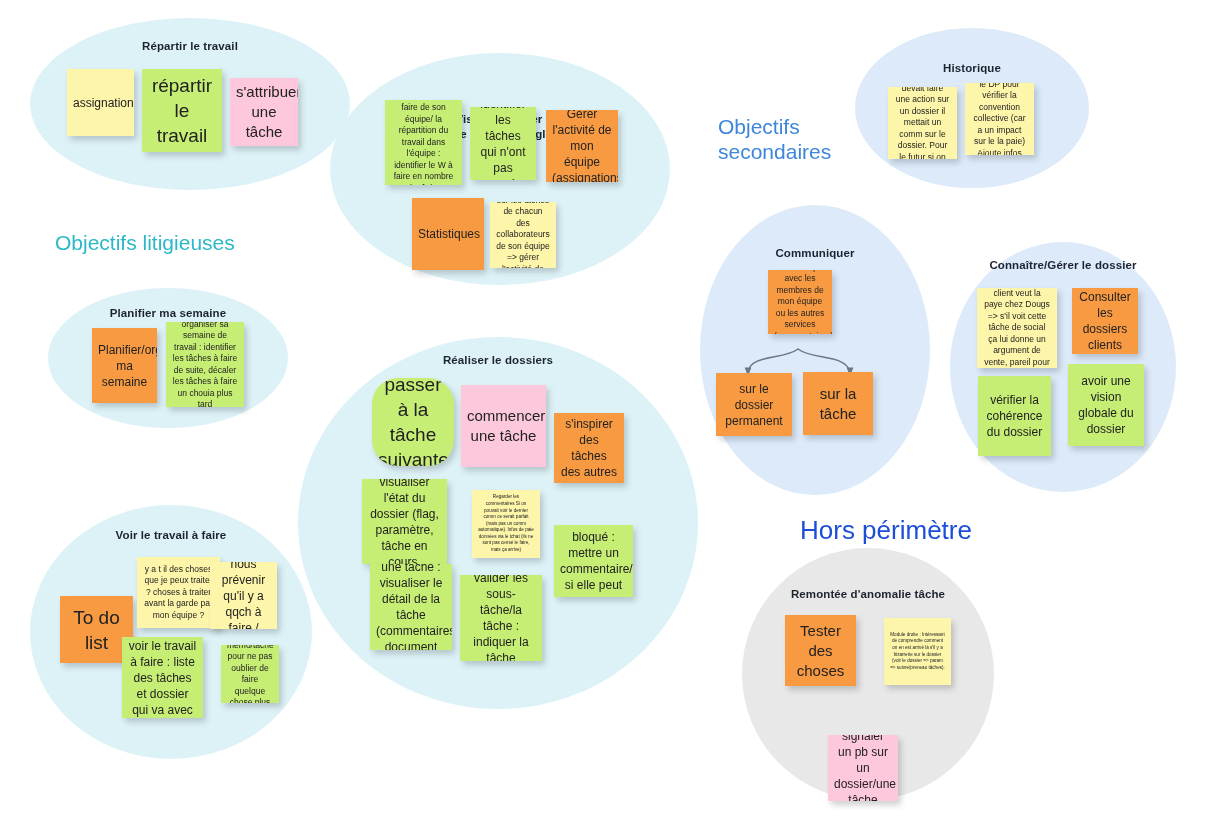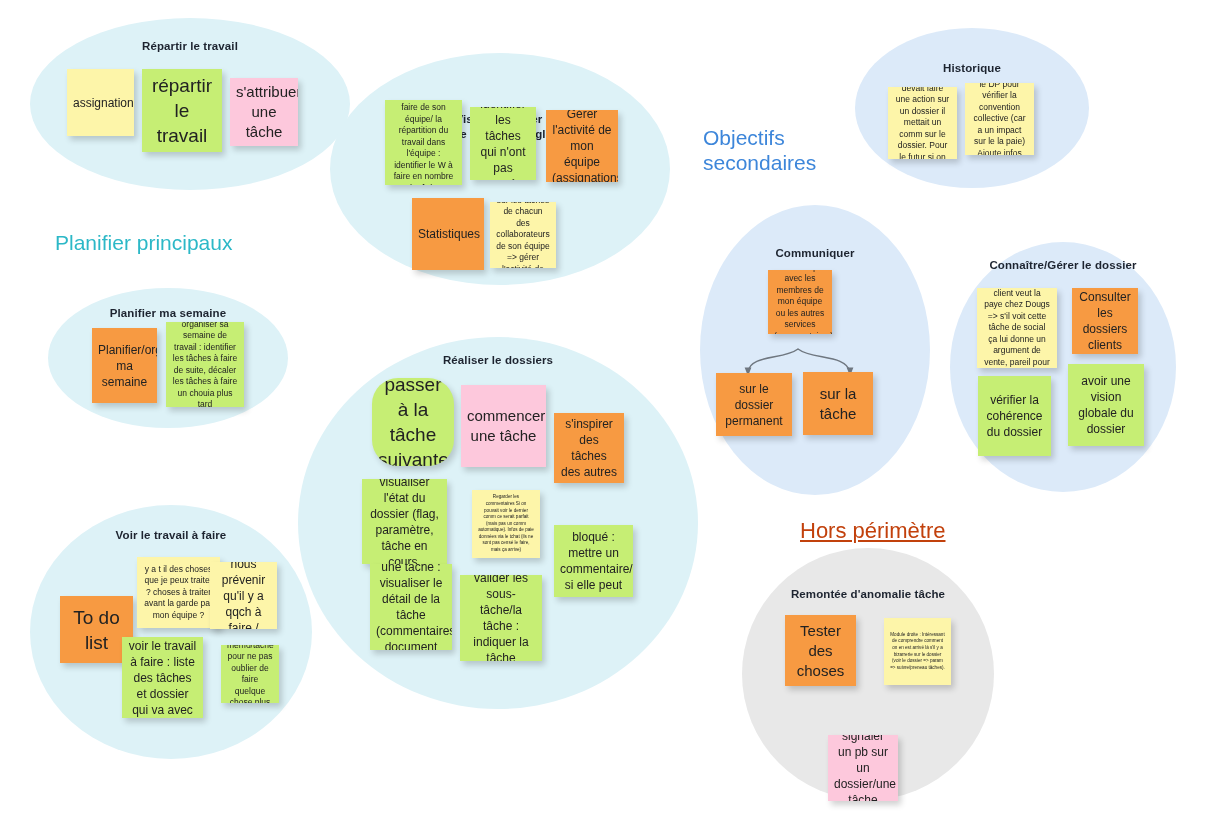--- a/index.html
+++ b/index.html
@@ -35,21 +35,21 @@
 
   
   .section-heading{
     position:absolute;
     font-size:21px;
     line-height:25px;
     font-weight:normal;
   }
   .section-heading.teal{color:#2cb8c7;}
   .section-heading.blue{color:#3d86da;}
-  .section-heading.grey{color:#c2410c;font-size:22px;text-decoration:underline;}
+  .section-heading.grey{color:#1d4ed8;font-size:26px;}
 
   
   .note{
     position:absolute;
     box-sizing:border-box;
     display:flex;
     align-items:center;
     justify-content:center;
     text-align:center;
     padding:5px 6px;
@@ -82,23 +82,23 @@
   <div class="blob teal" style="left:48px;top:288px;width:240px;height:140px;"></div>
   <div class="blob teal" style="left:298px;top:337px;width:400px;height:372px;"></div>
   <div class="blob teal" style="left:30px;top:505px;width:282px;height:254px;"></div>
 
   <div class="blob blue" style="left:855px;top:28px;width:234px;height:160px;"></div>
   <div class="blob blue" style="left:700px;top:205px;width:230px;height:290px;"></div>
   <div class="blob blue" style="left:950px;top:242px;width:226px;height:250px;"></div>
 
   <div class="blob grey" style="left:742px;top:548px;width:252px;height:252px;"></div>
 
-  <div class="section-heading teal" style="left:55px;top:230px;width:260px;">Planifier principaux</div>
-
-  <div class="section-heading blue" style="left:703px;top:114px;width:200px;margin-top:11px;">
+  <div class="section-heading teal" style="left:55px;top:230px;width:260px;">Objectifs litigieuses</div>
+
+  <div class="section-heading blue" style="left:718px;top:114px;width:200px;">
     <div>Objectifs</div>
     <div>secondaires</div>
   </div>
 
   <div class="section-heading grey" style="left:800px;top:518px;width:250px;">Hors périmètre</div>
 
   <div class="cluster-title" style="left:90px;top:39px;width:200px;">Répartir le travail</div>
 
   <div class="cluster-title two-line" style="left:395px;top:112px;width:215px;">
     <div>Vision manager :</div>

